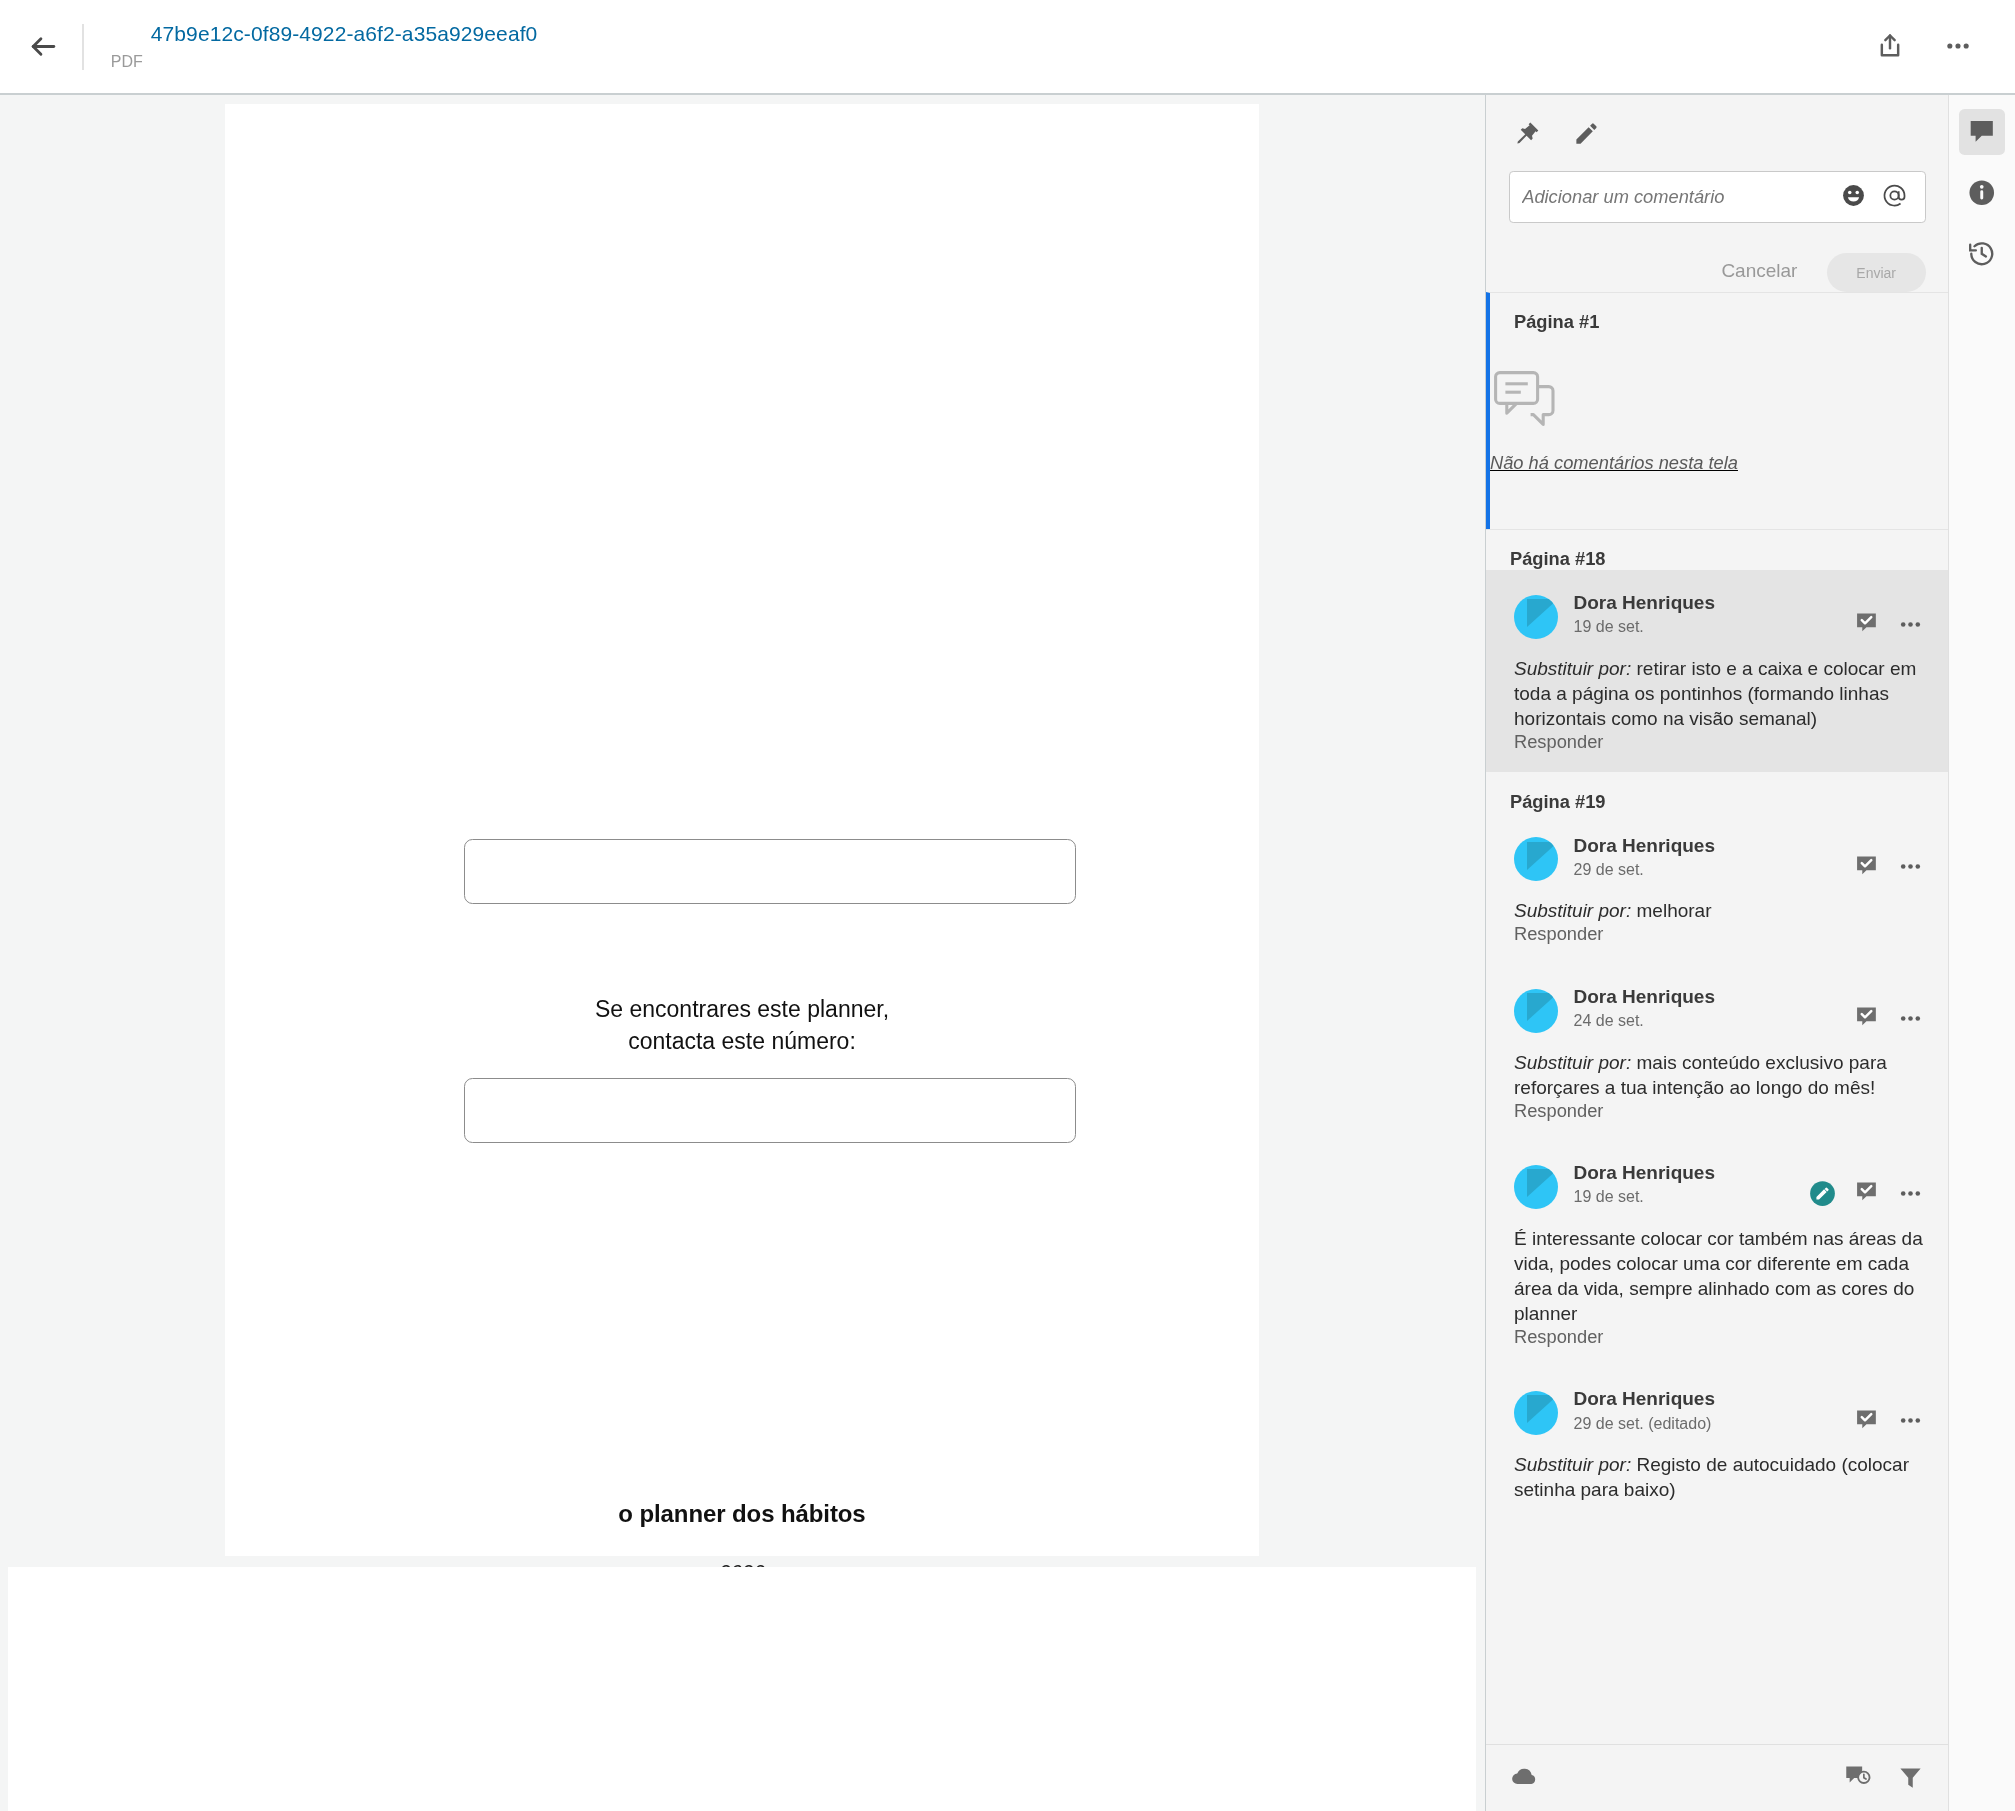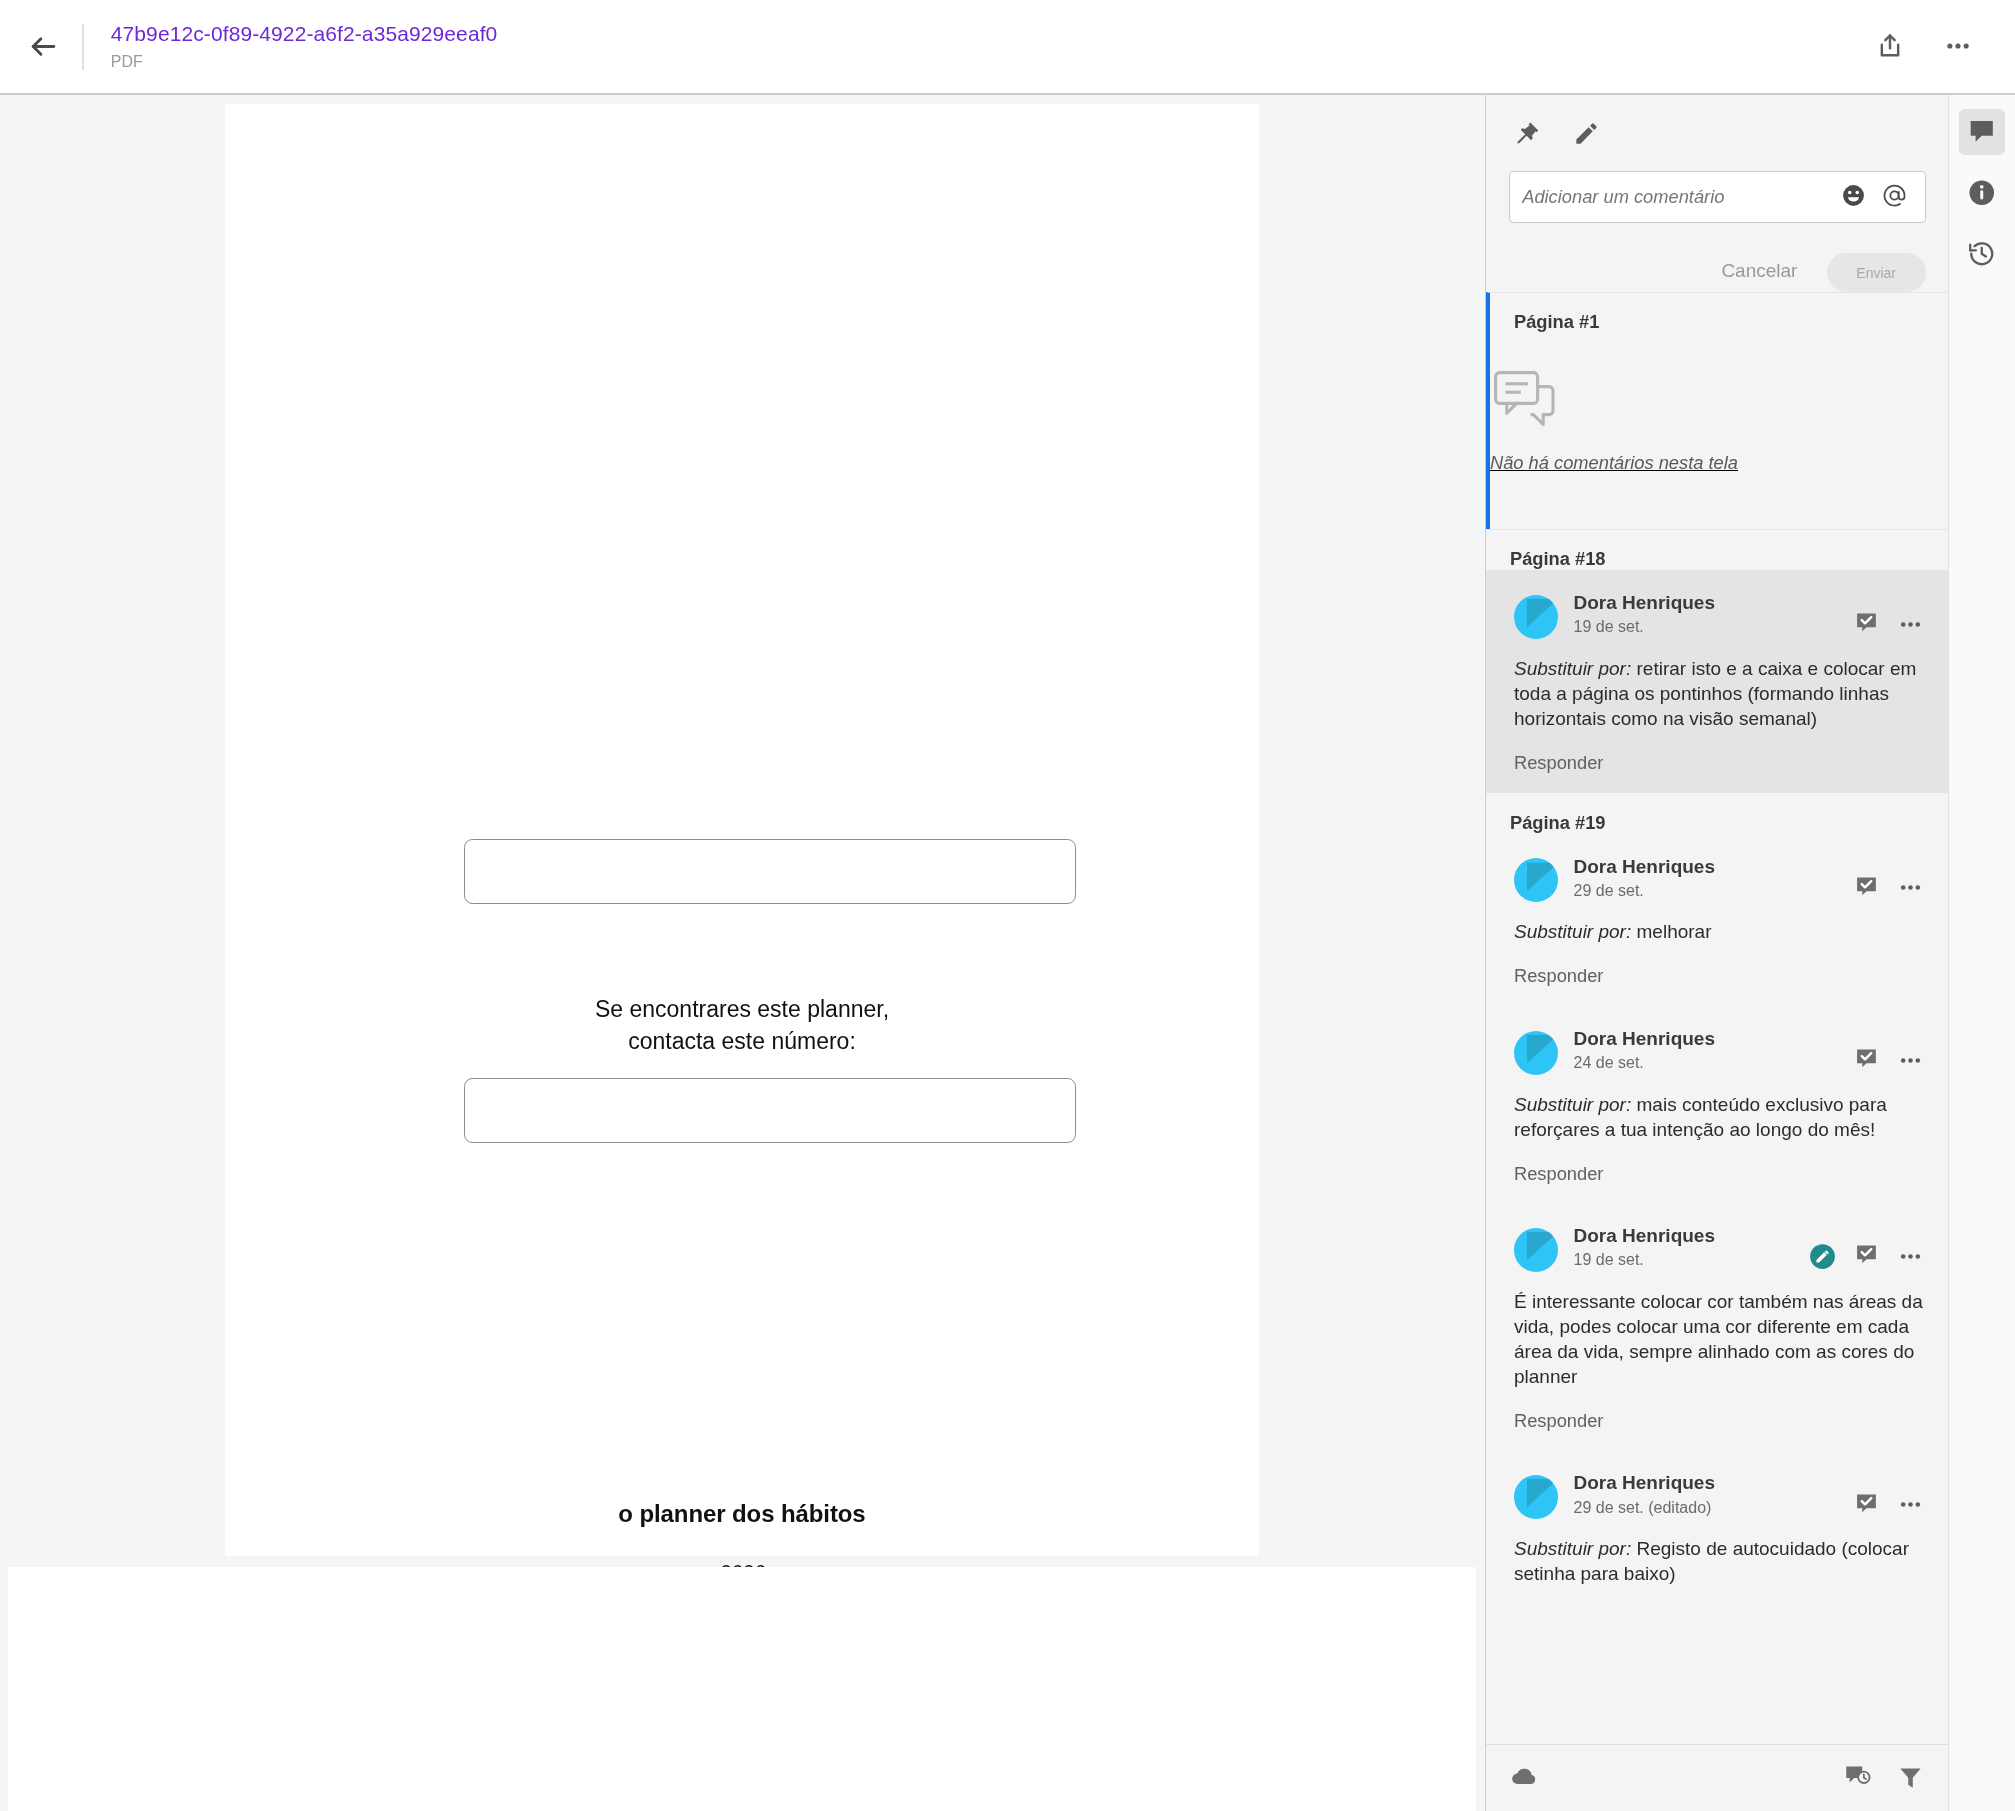--- a/index.html
+++ b/index.html
@@ -16,21 +16,21 @@
     background: #ffffff; display: flex; align-items: center;
   }
   #back-btn {
     width: 67px; height: 67px; margin-left: 9.8px;
     display: flex; align-items: center; justify-content: center; cursor: pointer;
   }
   #topbar-divider {
     width: 1.4px; height: 46px; background: #e2e2e2; margin-left: 5.6px;
   }
   #title-block { margin-left: 27px; display: flex; flex-direction: column; justify-content: center; }
-  #doc-title { font-size: 21px; color: #6d28d9; line-height: 28px; letter-spacing: 0.1px; }
+  #doc-title { font-size: 21px; color: #0369a1; line-height: 28px; letter-spacing: 0.1px; margin-left: 40px; }
   #doc-subtitle { font-size: 16px; color: #9a9a9a; line-height: 22.5px; margin-top: 2.8px; }
   #topbar-right {
     margin-left: auto; display: flex; align-items: center; gap: 17px; margin-right: 32px;
   }
   .topbar-icon { width: 51px; height: 51px; display:flex; align-items:center; justify-content:center; cursor:pointer; }
   #topbar-hairline { position:absolute; left:0; top:93px; width:2015px; height:2.1px; background:#c9cfd1; }
 
   
   #viewer {
     position: absolute; left: 0; top: 95px; width: 1485px; height: 1716px;
@@ -118,21 +118,21 @@
     border-left: 31px solid #28a8cf; border-bottom: 28px solid transparent;
   }
   .comment-meta { margin-left: 15.5px; flex: 1 1 auto; }
   .comment-author { font-size: 19px; font-weight: bold; color: #3a3a3a; line-height: 24px; }
   .comment-date { font-size: 16px; color: #6b6b6b; line-height: 22.5px; margin-top: 1.4px; }
   .comment-actions { display: flex; align-items: center; gap: 18.3px; padding-top: 2.8px; }
   .c-action { cursor: pointer; display:flex; align-items:center; justify-content:center; }
   .comment-body { font-size: 19px; color: #2c2c2c; line-height: 25px; margin-top: 17px; }
   .comment-body i { font-style: italic; }
   .reply-link {
-    font-size: 18.3px; color: #616161; margin-top: 21px; cursor: pointer; display: inline-block;
+    font-size: 18.3px; color: #616161; cursor: pointer; display: inline-block;
   }
 
   #panel-footer {
     flex: 0 0 auto; height: 67px; border-top: 1.4px solid #e0e0e0;
     display: flex; align-items: center; padding: 0 24px; background: #f4f4f4;
   }
   #panel-footer-right { margin-left: auto; display: flex; align-items: center; gap: 24px; }
   .footer-icon { cursor: pointer; display:flex; align-items:center; justify-content:center; }
 
   

